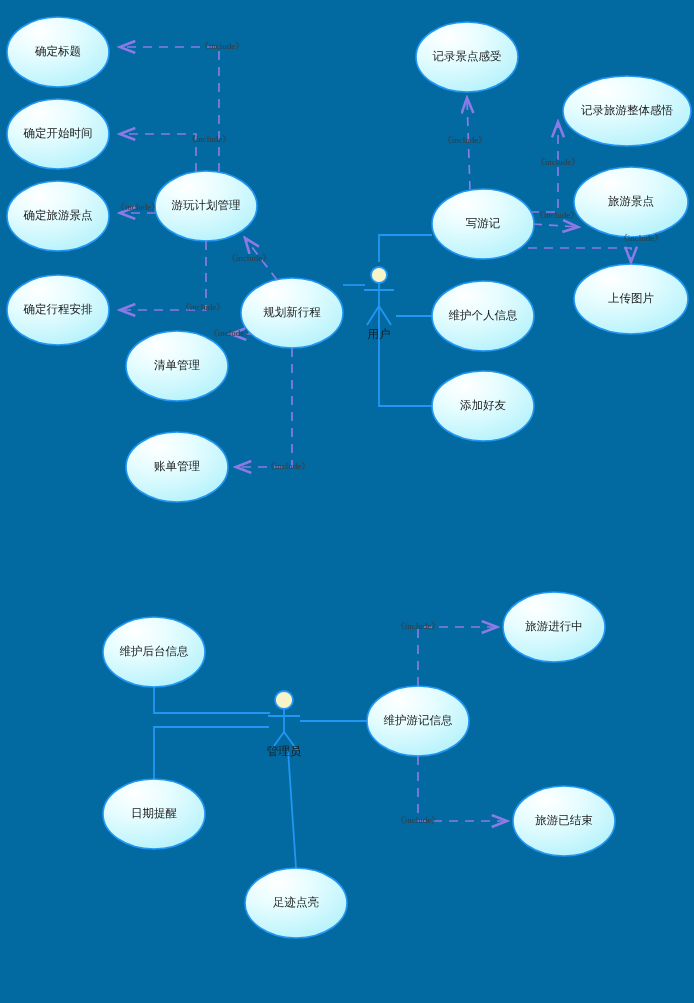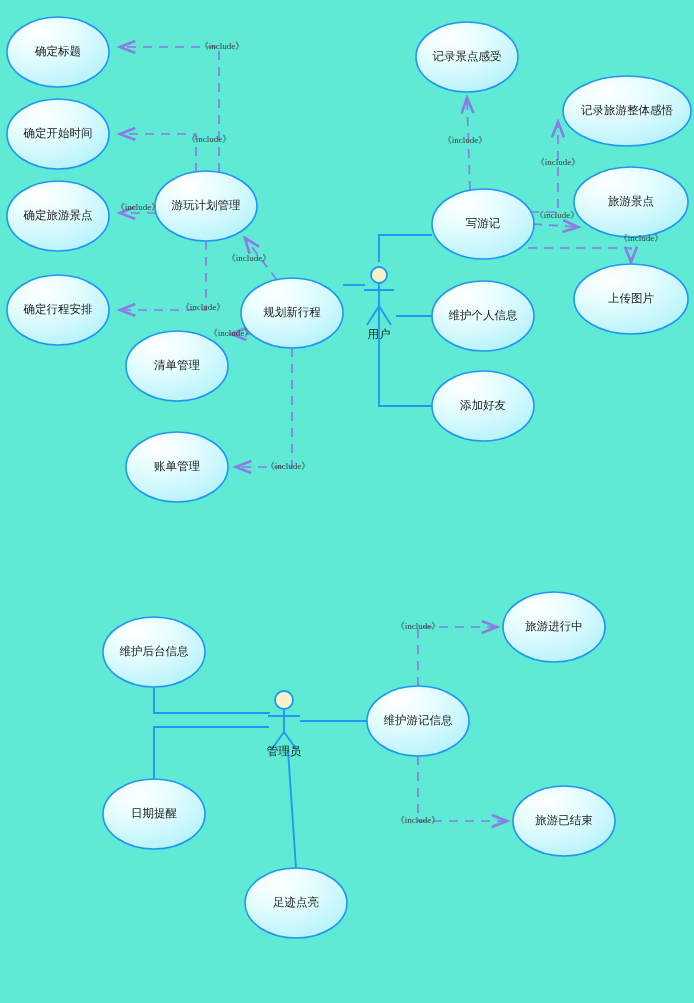--- a/index.html
+++ b/index.html
@@ -1,17 +1,17 @@
 <!DOCTYPE html>
 <html><head>
 <meta charset="utf-8">
 <style>
   html,body{margin:0;padding:0;background:#ffffff;}
   body{font-family:"Liberation Sans","DejaVu Sans",sans-serif;}
-  #canvas{position:relative;width:694px;height:1003px;background:#5eead4;overflow:hidden;}
+  #canvas{position:relative;width:694px;height:1003px;background:#0369a1;overflow:hidden;}
   svg#diagram{position:absolute;left:0;top:0;width:694px;height:1003px;}
   .uc-label{font-family:"Liberation Sans","DejaVu Sans",sans-serif;font-size:11.5px;fill:#1a1a1a;text-anchor:middle;dominant-baseline:middle;}
   .actor-label{font-family:"Liberation Sans","DejaVu Sans",sans-serif;font-size:11.5px;fill:#1a1a1a;text-anchor:middle;dominant-baseline:middle;}
   .inc-label{font-family:"Liberation Serif","DejaVu Serif",serif;font-size:9px;fill:#3a3a3a;text-anchor:middle;dominant-baseline:middle;}
   .uc-ellipse{stroke:#2196f3;stroke-width:1.6;}
   .assoc{stroke:#2196f3;stroke-width:1.8;fill:none;}
   .actor-stroke{stroke:#2196f3;stroke-width:1.8;fill:none;}
   .actor-head{stroke:#2196f3;stroke-width:1.8;fill:#f7f5c8;}
   .incl{stroke:#8c7ae6;stroke-width:1.7;fill:none;stroke-dasharray:9 7;}
 </style>

